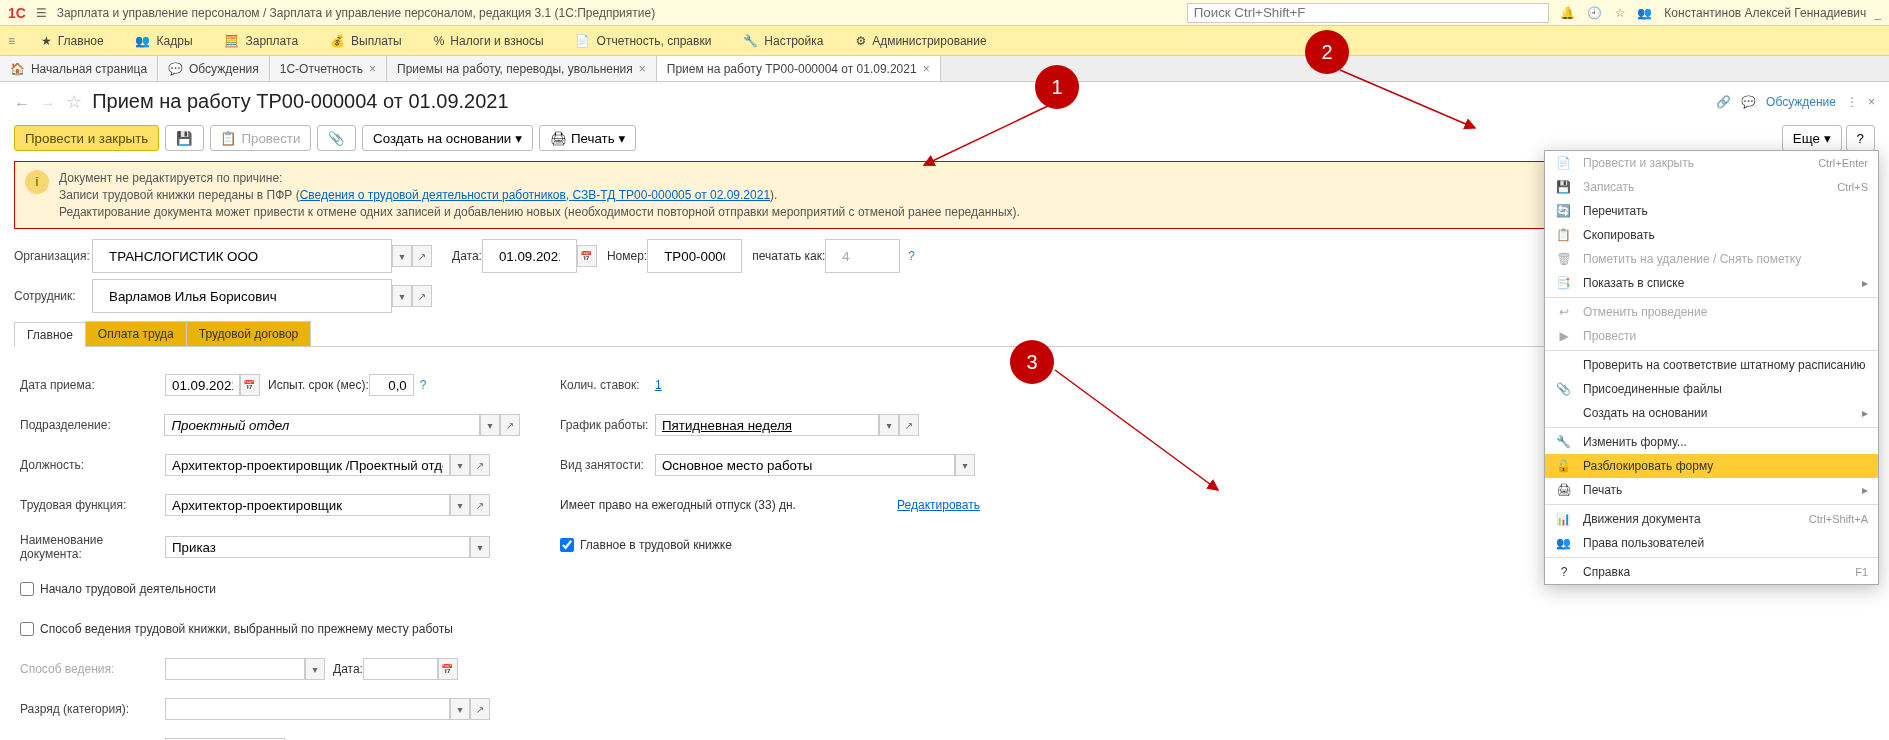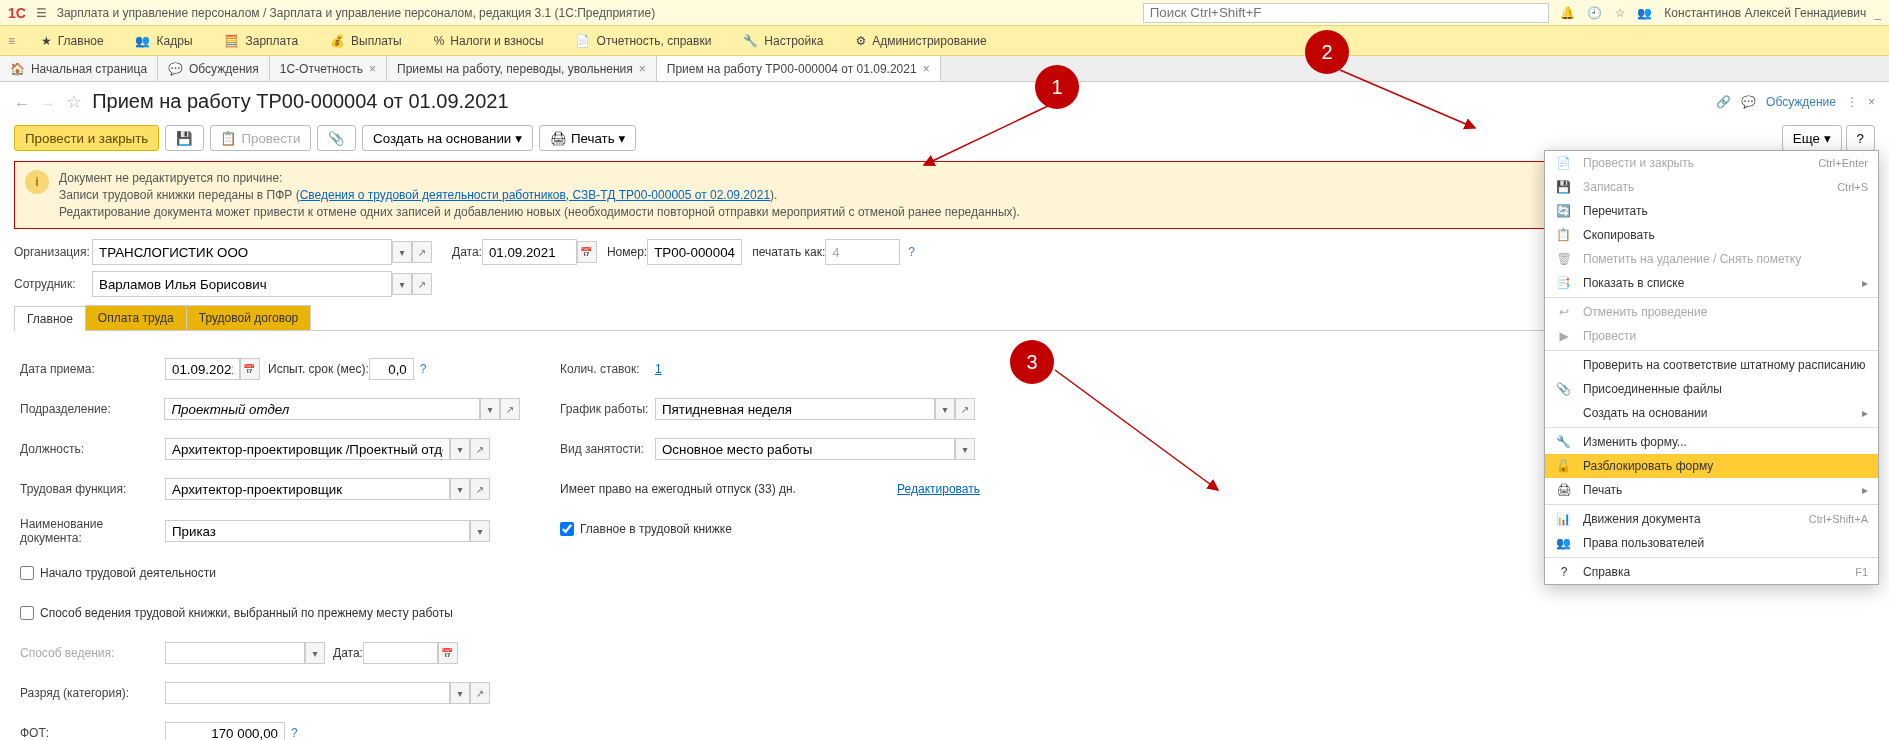--- a/index.html
+++ b/index.html
@@ -3,21 +3,21 @@
 <meta charset="utf-8">
 <style>
 * { box-sizing: border-box; margin: 0; padding: 0; font-family: Arial, sans-serif; }
 body { font-size: 12px; background: #fff; color: #333; overflow: hidden; width: 1889px; height: 740px; position: relative; }
 
 
 .titlebar { background: #fffbdc; height: 26px; display: flex; align-items: center; padding: 0 8px; border-bottom: 1px solid #e0d97a; }
 .titlebar .logo { font-weight: bold; color: #d33; font-size: 14px; margin-right: 10px; }
 .titlebar .burger { margin-right: 10px; color: #666; cursor: pointer; }
 .titlebar .title { color: #555; flex: 1; }
-.titlebar .search { width: 406px; background: #fff; border: 1px solid #ccc; padding: 2px 6px; height: 20px; color: #999; }
+.titlebar .search { width: 362px; background: #fff; border: 1px solid #ccc; padding: 2px 6px; height: 20px; color: #999; }
 .titlebar .icons { display: flex; gap: 12px; margin: 0 12px; color: #888; }
 .titlebar .user { color: #555; }
 
 
 .mainmenu { background: #fff2a8; height: 30px; display: flex; align-items: center; padding: 0 8px; gap: 20px; border-bottom: 1px solid #e0d97a; }
 .mainmenu .mi { display: flex; align-items: center; gap: 6px; color: #444; cursor: pointer; padding: 4px 6px; }
 
 
 .tabs { background: #eee; height: 26px; display: flex; align-items: stretch; border-bottom: 1px solid #ccc; }
 .tabs .tab { display: flex; align-items: center; padding: 0 10px; border-right: 1px solid #ccc; background: #f5f5f5; gap: 6px; color: #444; cursor: pointer; }
@@ -44,21 +44,21 @@
 
 .warnbox { margin: 0 14px 10px; border: 1px solid #c00; background: #fff4d6; padding: 8px 10px; display: flex; gap: 10px; position: relative; }
 .warnbox .wicon { width: 24px; height: 24px; background: #f7d774; border-radius: 50%; display: flex; align-items: center; justify-content: center; color: #a07a00; font-weight: bold; flex-shrink: 0; }
 .warnbox .wtext { color: #555; line-height: 1.4; }
 .warnbox .wtext a { color: #0066cc; text-decoration: underline; }
 
 
 .form { padding: 0 14px; }
 .frow { display: flex; align-items: center; margin-bottom: 6px; }
 .flabel { width: 78px; color: #444; }
-.finput { border: 1px solid #ccc; padding: 3px 6px; height: 26px; background: #fff; }
+.finput { border: 1px solid #ccc; padding: 3px 16px; height: 34px; background: #fff; }
 .finput.wide { width: 300px; }
 .ibtn { width: 20px; height: 22px; border: 1px solid #ccc; background: #f5f5f5; display: flex; align-items: center; justify-content: center; cursor: pointer; font-size: 10px; color: #666; }
 
 
 .subtabs { display: flex; border-bottom: 1px solid #ccc; margin: 8px 14px 10px; }
 .subtabs .st { padding: 5px 12px; border: 1px solid #ccc; border-bottom: none; background: #eab308; margin-right: -1px; cursor: pointer; }
 .subtabs .st.active { background: #fff; position: relative; top: 1px; }
 
 
 .details { padding: 0 20px; display: flex; gap: 40px; }
@@ -320,21 +320,21 @@
       </div>
   </div>
 
   <div class="col" style="width:420px">
     <div class="drow">
         <span class="dlabel" style="width:95px">Колич. ставок:</span>
       <a class="dlink">1</a>
       </div>
     <div class="drow">
         <span class="dlabel" style="width:95px">График работы:</span>
-      <input class="dinput" style="width: 280px;" value="Пятидневная неделя">
+      <input class="dinput" style="width: 224px; text-decoration: underline;" value="Пятидневная неделя">
         <span class="ibtn">▾</span>
         <span class="ibtn">↗</span>
       </div>
     <div class="drow">
         <span class="dlabel" style="width:95px">Вид занятости:</span>
       <input class="dinput" style="width: 300px;" value="Основное место работы">
         <span class="ibtn">▾</span>
       </div>
     <div class="drow">
         <span style="flex:1">Имеет право на ежегодный отпуск (33) дн.</span>

